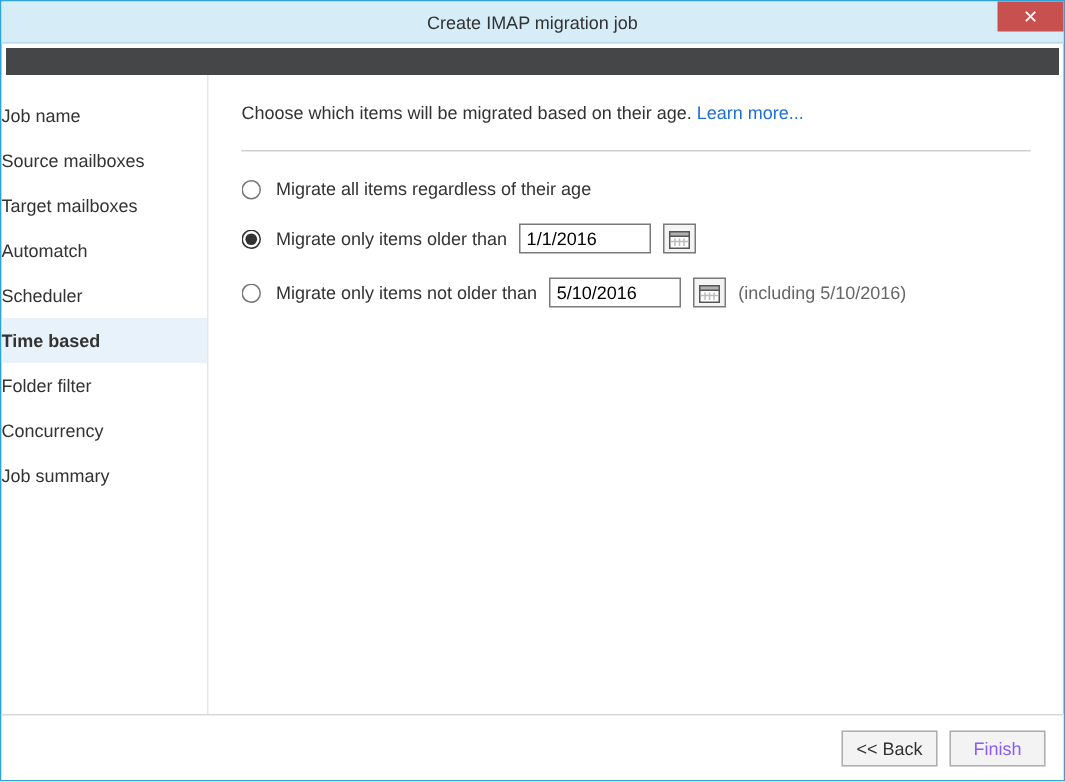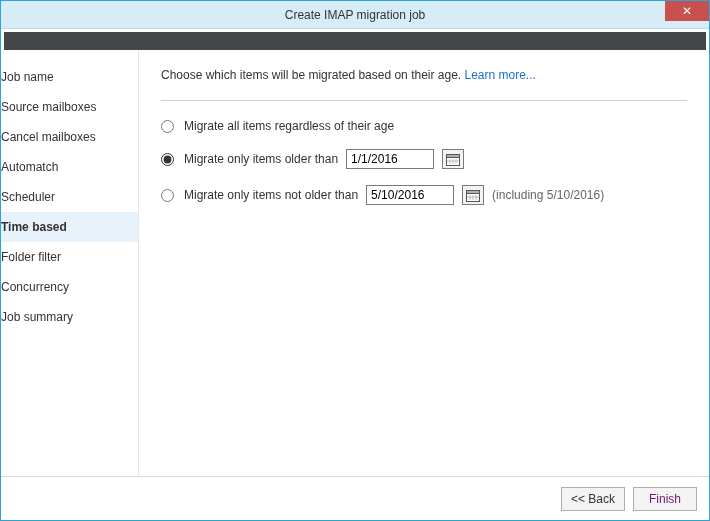--- a/index.html
+++ b/index.html
@@ -136,42 +136,42 @@
   .footer button {
     width: 64px;
     height: 24px;
     border: 1px solid #adadad;
     background: #f3f3f3;
     font-size: 12px;
     color: #333;
     font-family: inherit;
     cursor: default;
   }
-  .footer .btn-finish { color: #701a75; }
+  .footer .btn-finish { color: #8b5cf6; }
 </style>
 </head>
 <body>
 
 <div class="window">
 
   <div class="titlebar">
     <span class="title">Create IMAP migration job</span>
     <div class="close-btn">
       <span>✕</span>
     </div>
   </div>
 
   <div class="toolbar-strip"></div>
 
   <div class="body">
 
     <div class="sidebar">
       <div class="side-item"><span>Job name</span></div>
       <div class="side-item"><span>Source mailboxes</span></div>
-      <div class="side-item"><span>Cancel mailboxes</span></div>
+      <div class="side-item"><span>Target mailboxes</span></div>
       <div class="side-item"><span>Automatch</span></div>
       <div class="side-item"><span>Scheduler</span></div>
       <div class="side-item active"><span>Time based</span></div>
       <div class="side-item"><span>Folder filter</span></div>
       <div class="side-item"><span>Concurrency</span></div>
       <div class="side-item"><span>Job summary</span></div>
     </div>
 
     <div class="content">
 

